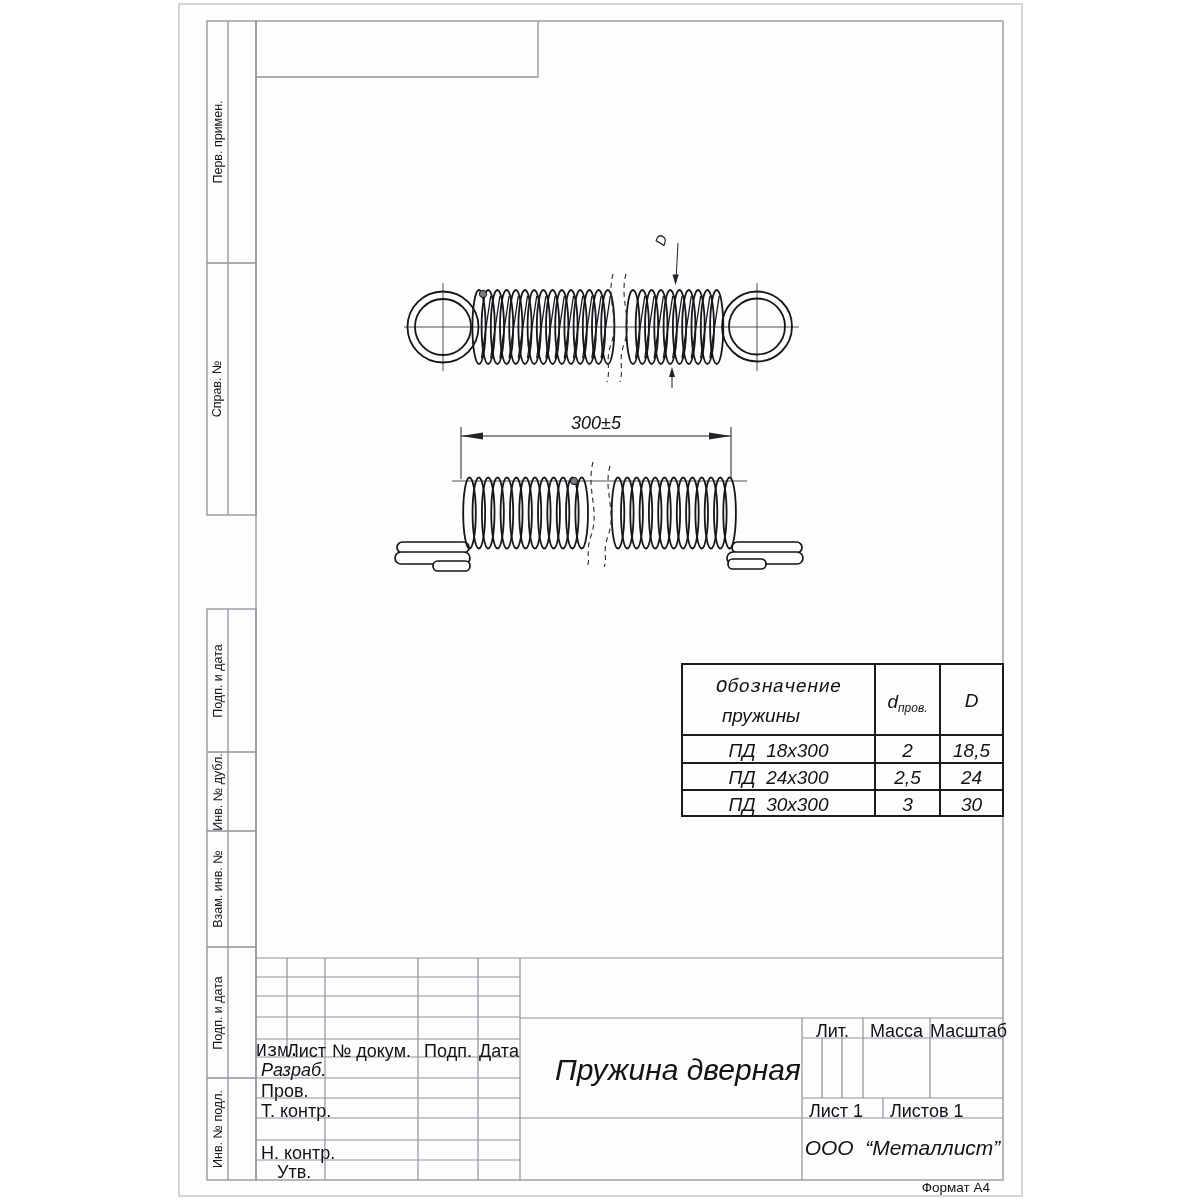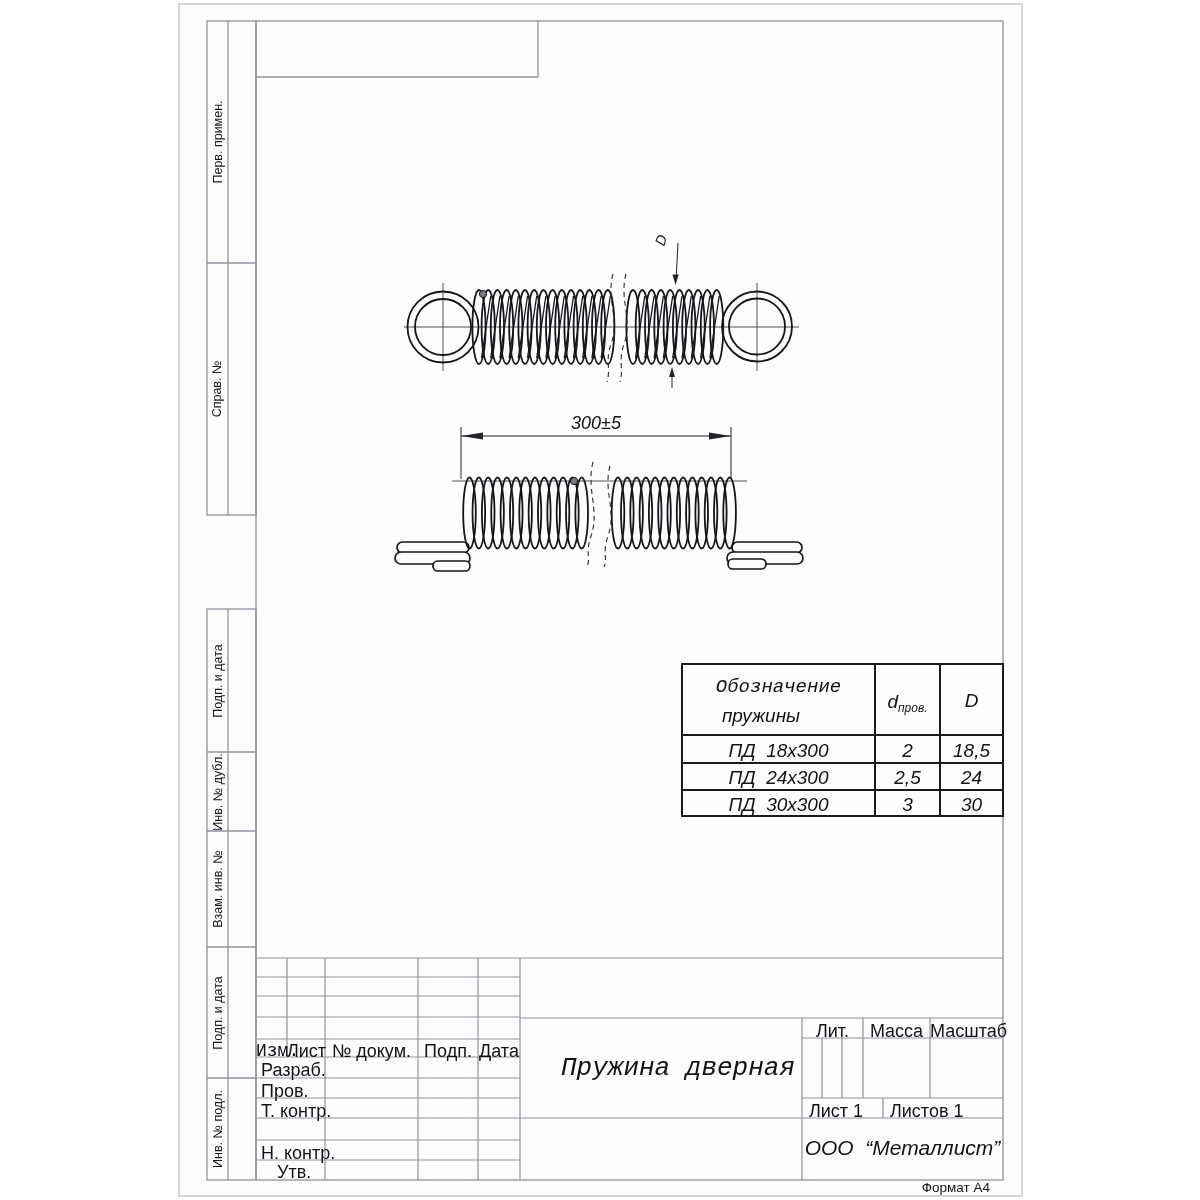--- a/index.html
+++ b/index.html
@@ -253,27 +253,27 @@
   <div class="txt spec c pre" style="left:682px;top:795px;width:193px;">ПД  30х300</div>
   <div class="txt spec c" style="left:875px;top:795px;width:65px;">3</div>
   <div class="txt spec c" style="left:940px;top:795px;width:63px;">30</div>
 
   <div class="txt tb c" style="left:256px;top:1042px;width:26px;font-family:Liberation Mono, monospace;">Изм.</div>
   <div class="txt tb c" style="left:287px;top:1042px;width:38px;">Лист</div>
   <div class="txt tb c" style="left:325px;top:1042px;width:93px;">№ докум.</div>
   <div class="txt tb c" style="left:418px;top:1042px;width:60px;">Подп.</div>
   <div class="txt tb c" style="left:478px;top:1042px;width:42px;">Дата</div>
 
-  <div class="txt tb" style="left:261px;top:1061px;">Разраб.</div>
+  <div class="txt tb" style="left:261px;top:1061px;font-style:italic;">Разраб.</div>
   <div class="txt tb" style="left:261px;top:1082px;">Пров.</div>
   <div class="txt tb" style="left:261px;top:1102px;">Т. контр.</div>
   <div class="txt tb" style="left:261px;top:1144px;">Н. контр.</div>
   <div class="txt tb" style="left:277px;top:1163px;">Утв.</div>
 
-  <div class="txt it c" style="left:520px;top:1055px;width:316px;font-size:26px;font-family:Liberation Mono, monospace;">Пружина дверная</div>
+  <div class="txt it c" style="left:520px;top:1055px;width:316px;font-size:30px;">Пружина дверная</div>
 
   <div class="txt tb c" style="left:802px;top:1022px;width:61px;">Лит.</div>
   <div class="txt tb c" style="left:863px;top:1022px;width:67px;">Масса</div>
   <div class="txt tb c" style="left:930px;top:1022px;width:73px;">Масштаб</div>
 
   <div class="txt tb" style="left:809px;top:1102px;">Лист 1</div>
   <div class="txt tb" style="left:890px;top:1102px;">Листов 1</div>
 
   <div class="txt it c pre" style="left:802px;top:1137px;width:201px;font-size:21px;">ООО  “Металлист”</div>
 

